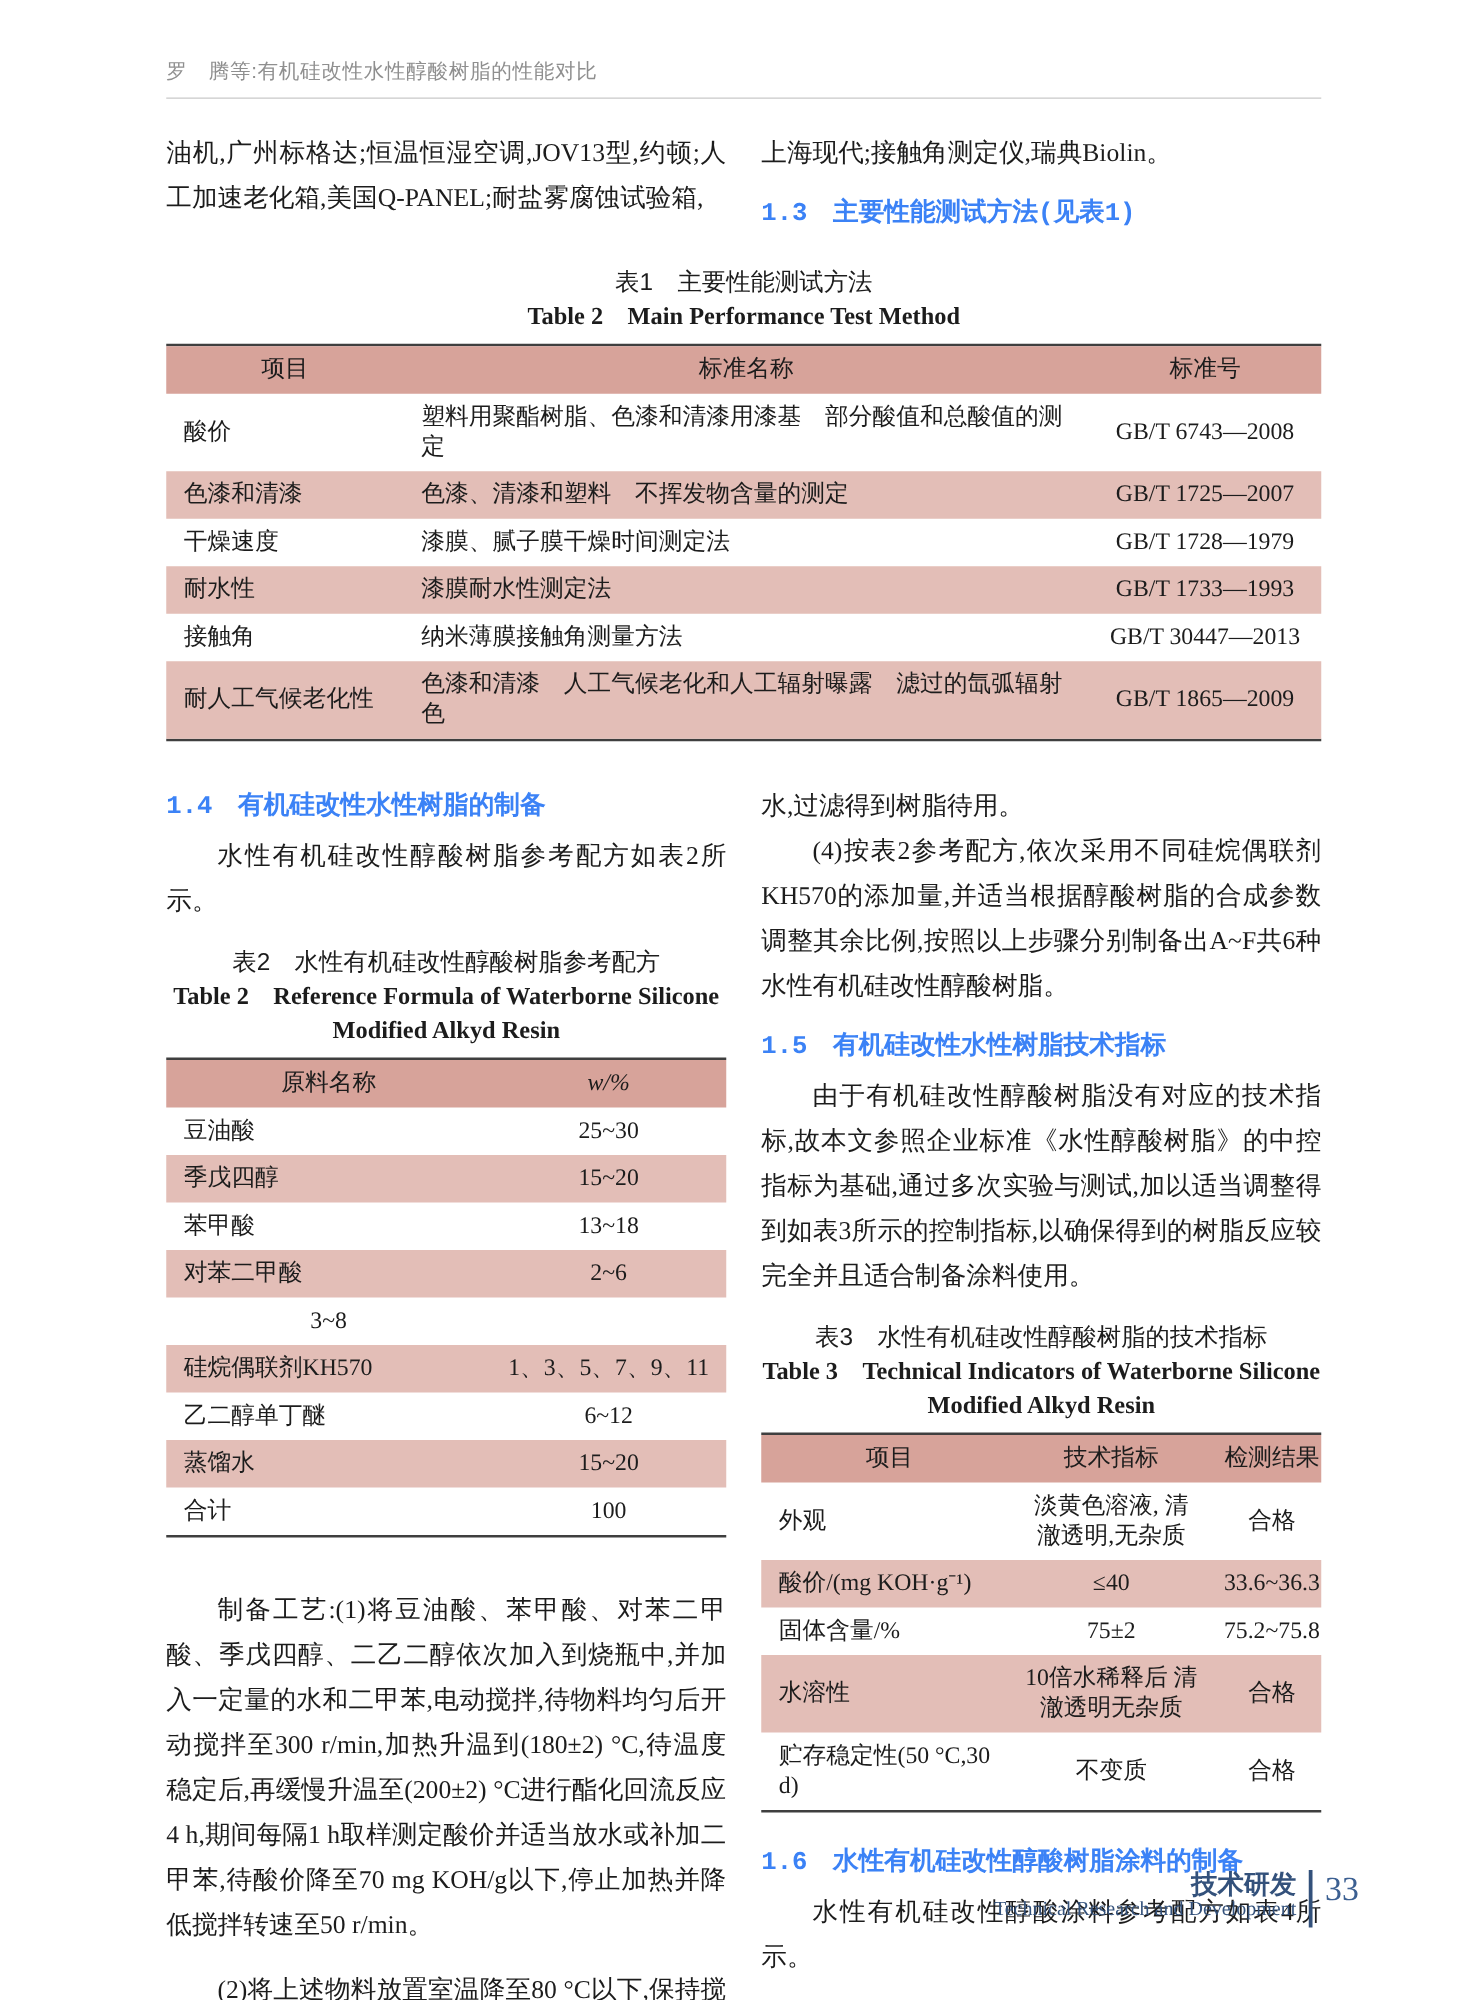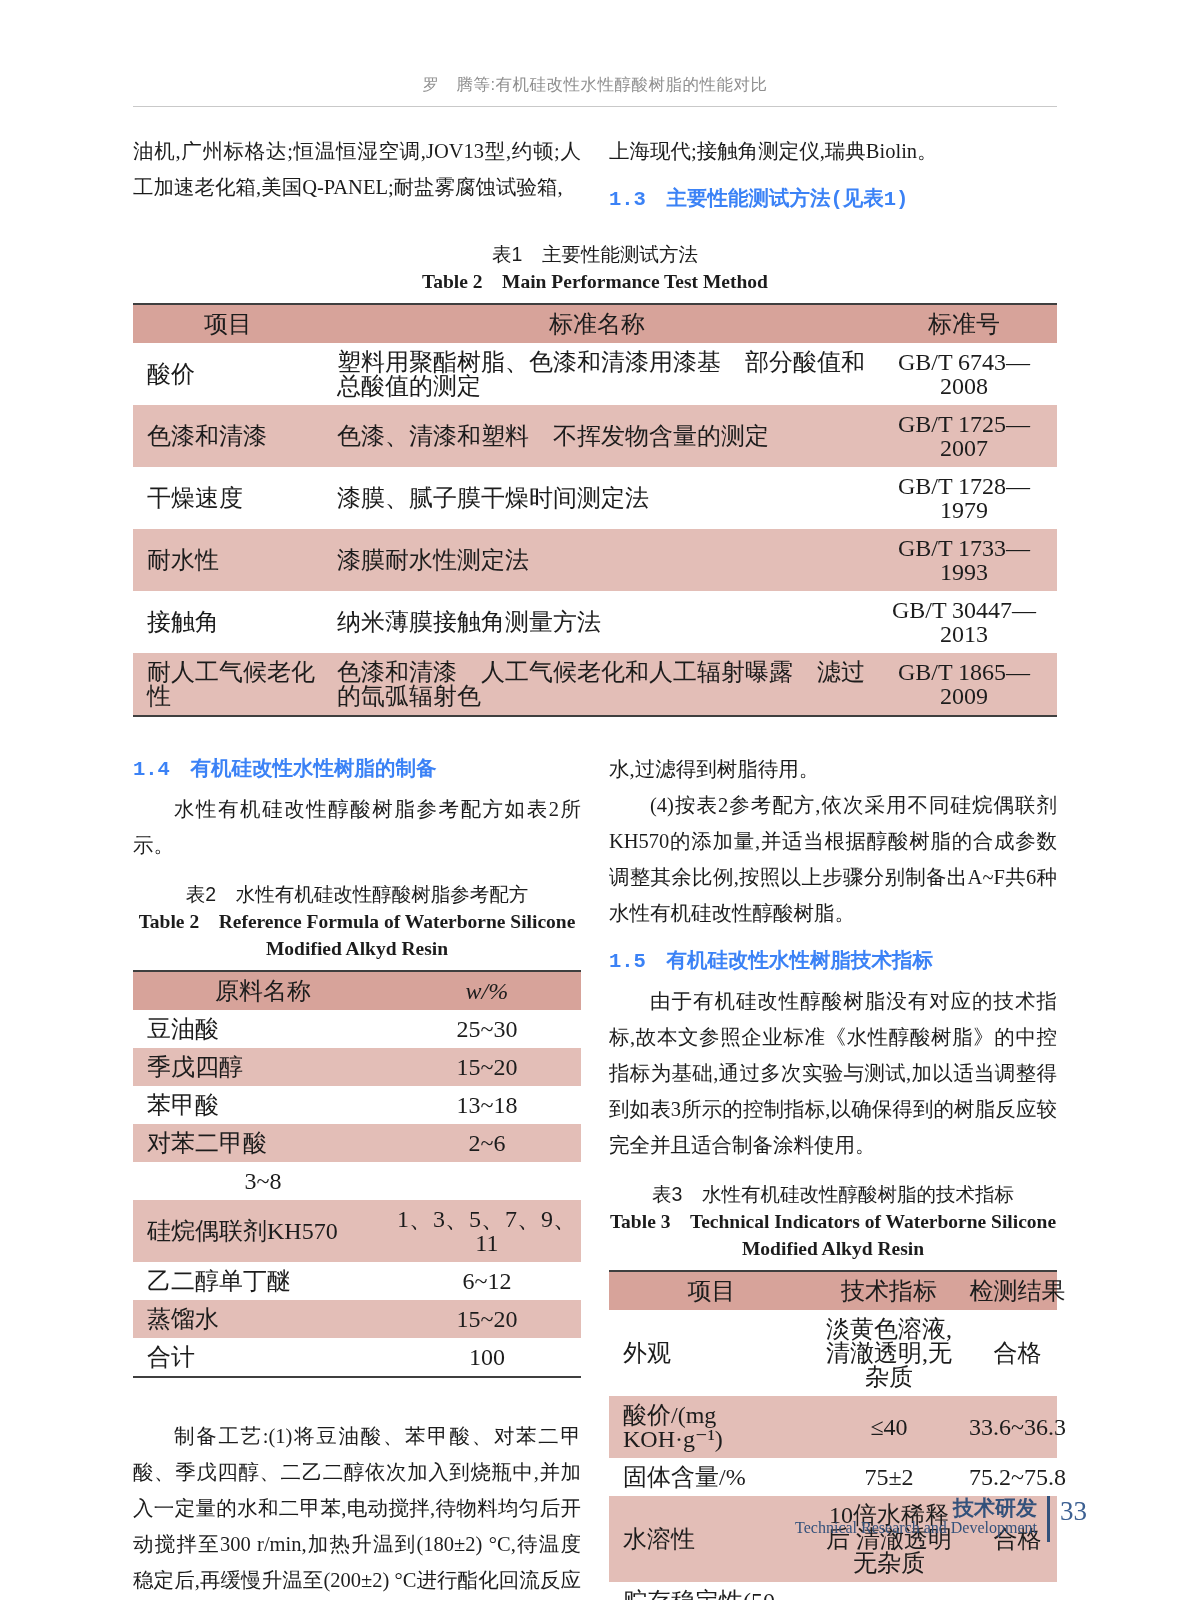--- a/index.html
+++ b/index.html
@@ -7,22 +7,22 @@
     position:relative;
     width:1187px;height:1600px;
     background:#ffffff;
     font-family:"Liberation Serif","DejaVu Serif",serif;
     color:#1c1c1c;
     overflow:hidden;
   }
   .content{position:absolute;left:133px;top:0;width:924px;}
   
   .running-head{
-    padding-top:74px;
-    text-align:center;
+    padding-top:46px;
+    text-align:left;
     font-family:"Liberation Sans","DejaVu Sans",sans-serif;
     font-size:16.5px;color:#8f8f8f;letter-spacing:.5px;
   }
   .head-rule{margin-top:10px;border-top:1.5px solid #c9c9c9;}
   
   .twocol{display:flex;gap:28px;}
   .col{width:448px;}
   .body-text{font-size:20.5px;line-height:36px;text-align:justify;}
   .body-text.indent{text-indent:2em;}
   .intro-block{margin-top:26px;justify-content:center;}
@@ -39,21 +39,21 @@
   }
   .tab-caption-en{
     font-family:"Liberation Serif","DejaVu Serif",serif;
     font-weight:bold;font-size:19.5px;text-align:center;line-height:27px;
   }
   
   .dtable{border-top:2.5px solid #3f3f3f;border-bottom:2.5px solid #3f3f3f;margin-top:8px;}
   .trow{display:grid;align-items:center;}
   .trow.head{background:#d7a39a;}
   .trow.shade{background:#e3beb7;}
-  .tcell{font-size:24px;line-height:24px;padding:7px 4px;}
+  .tcell{font-size:19px;line-height:24px;padding:7px 4px;font-family:Liberation Serif, serif;}
   .tcell.left{padding-left:14px;}
   .tcell.center{text-align:center;}
   .t1 .trow{grid-template-columns:190px 548px 186px;min-height:38px;}
   .t2 .trow{grid-template-columns:58% 42%;min-height:38px;}
   .t3 .trow{grid-template-columns:205px 150px 107px;min-height:38px;}
   .italic{font-style:italic;}
   .mt18{margin-top:18px;} .mt24{margin-top:24px;} .mt30{margin-top:30px;}
   
   .footer{
     position:absolute;right:100px;bottom:58px;

